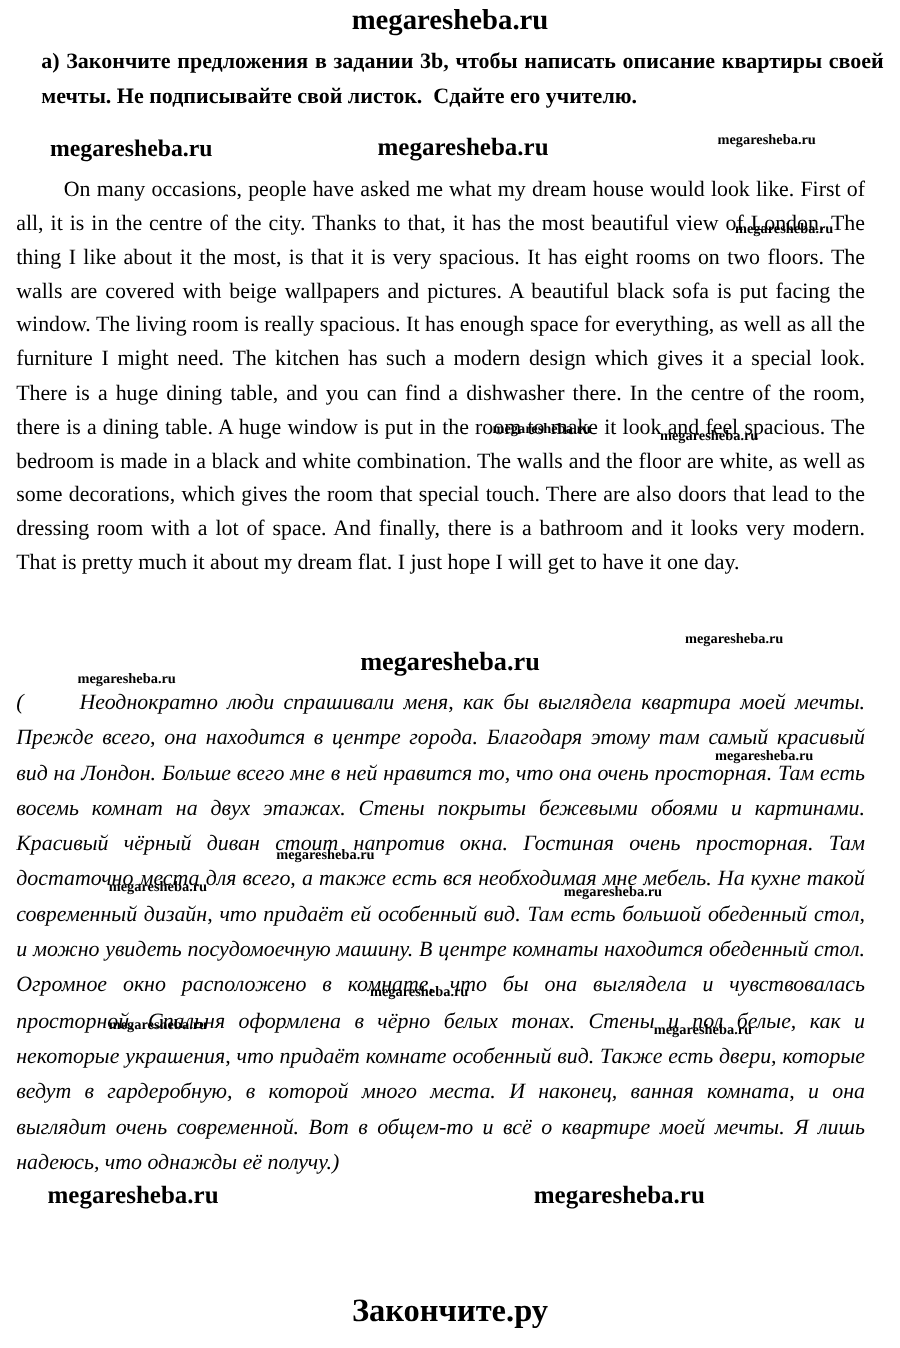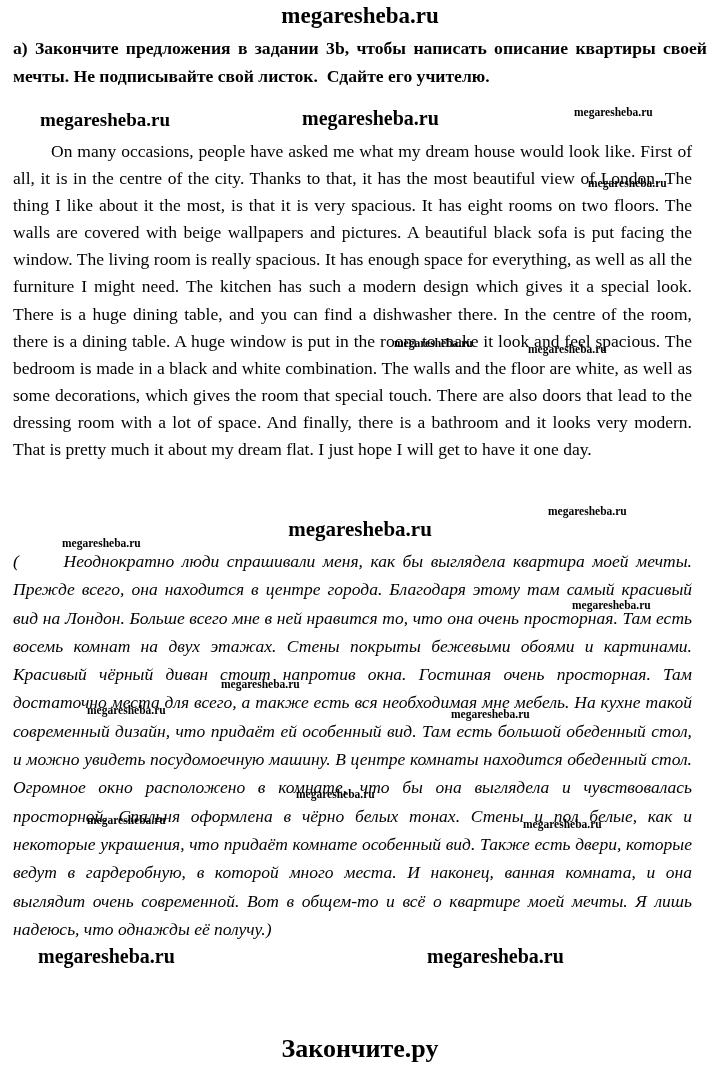--- a/index.html
+++ b/index.html
@@ -19,21 +19,21 @@
     font-size:23px;
     line-height:30px;
   }
   .task{
     left:13px;right:13px;
     font-weight:bold;
     font-size:17.6px;
     line-height:27.5px;
     text-align:justify;
   }
-  .task-a{top:35px;}
+  .task-a{top:35px;margin-left:20px;}
   .task-b{top:974px;}
   .para{
     left:13px;right:28px;
     font-size:17.5px;
     text-align:justify;
   }
   .english{top:138px;line-height:27.1px;text-indent:38px;}
   .russian{top:547px;line-height:28.3px;font-style:italic;}
   .wm{font-weight:bold;white-space:nowrap;}
   .wm-md{font-size:19px;}

